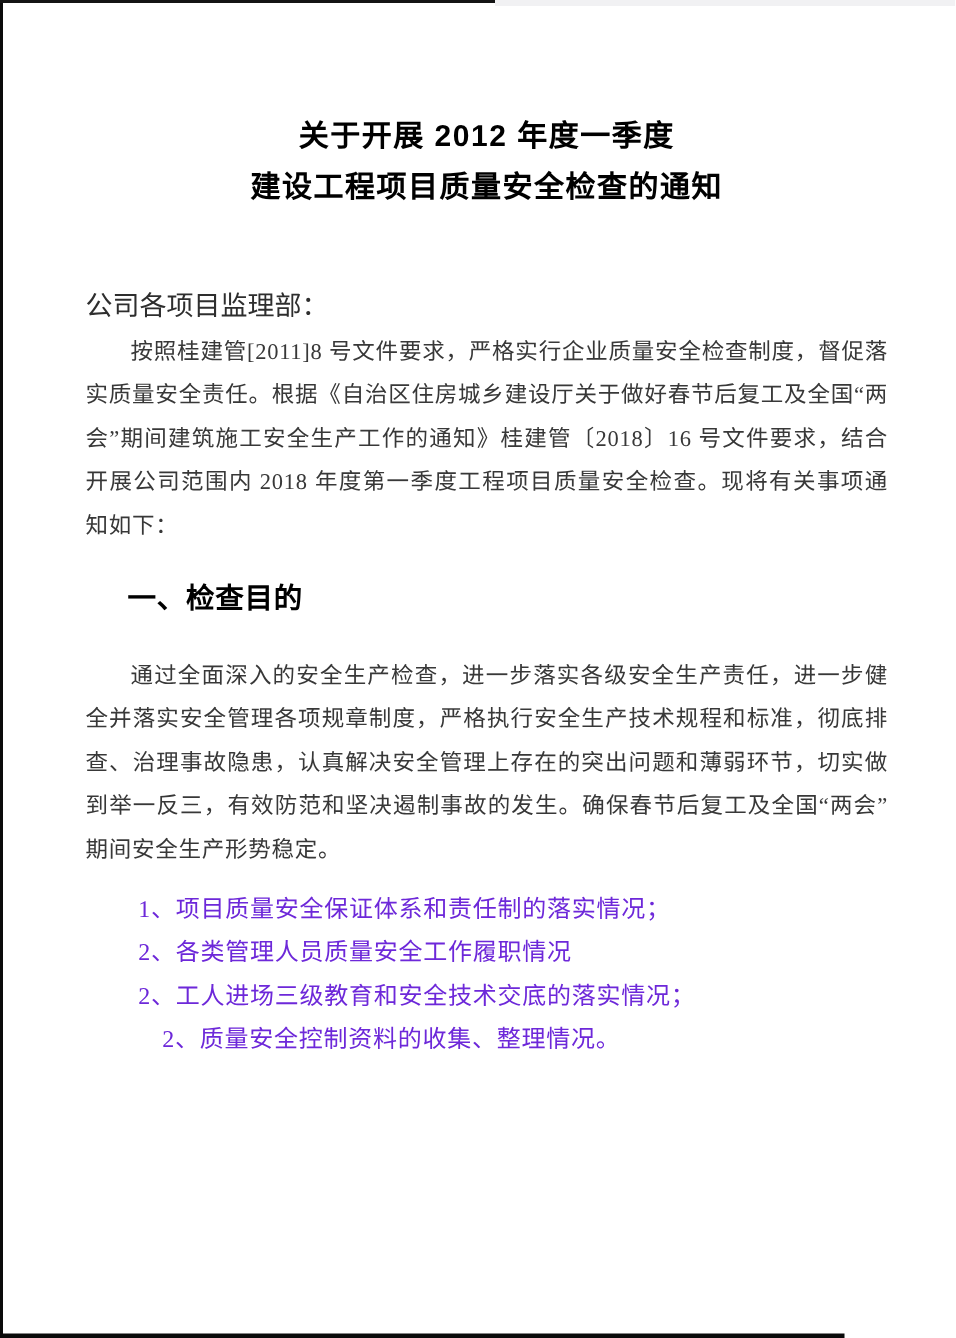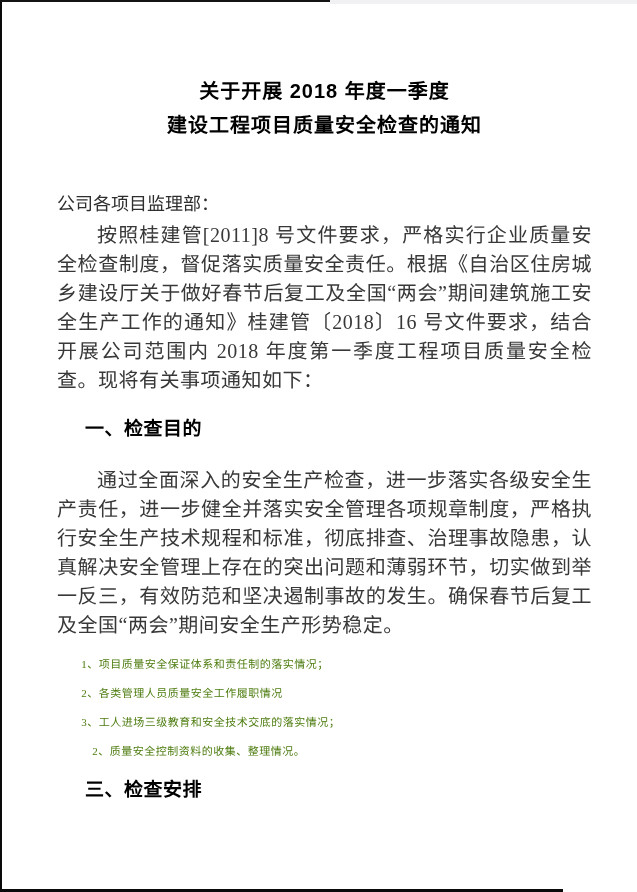--- a/index.html
+++ b/index.html
@@ -58,21 +58,21 @@
     color: #000000;
   }
   .salutation {
     margin: 50px 0 0 0;
     font-size: 18px;
     line-height: 24px;
     color: #2e2e2e;
   }
   .para {
     margin: 0;
-    font-size: 20px;
+    font-size: 15px;
     line-height: 29px;
     text-indent: 2em;
     text-align: justify;
     letter-spacing: 0.5px;
     color: #383838;
   }
   .intro { margin-top: 5px; }
   .heading {
     margin: 0;
     font-family: "Liberation Sans", "DejaVu Sans", sans-serif;
@@ -82,59 +82,58 @@
     padding-left: 28px;
     letter-spacing: 0.5px;
     color: #000000;
   }
   .heading-1 { margin-top: 22px; }
   .para-1   { margin-top: 25px; }
   .heading-2 { margin-top: 12px; }
   .items { margin-top: 10px; }
   .item {
     margin: 0;
-    font-size: 11px;
+    font-size: 16px;
     line-height: 29px;
     text-indent: 2.2em;
     text-align: justify;
     letter-spacing: 0.5px;
-    color: #4d7c0f;
+    color: #6d28d9;
   }
   .item-5 { text-indent: 3.2em; }
   .heading-3 { margin-top: 12px; }
 </style>
 </head>
 <body>
 
 <div class="page">
 
   <div class="edge-left"></div>
   <div class="edge-top-dark"></div>
   <div class="edge-top-light"></div>
   <div class="edge-bottom"></div>
 
   <div class="content">
 
     <div class="title-block">
-      <div>关于开展 2018 年度一季度</div>
+      <div>关于开展 2012 年度一季度</div>
       <div>建设工程项目质量安全检查的通知</div>
     </div>
 
     <p class="salutation">公司各项目监理部：</p>
 
     <p class="para intro">按照桂建管[2011]8 号文件要求，严格实行企业质量安全检查制度，督促落实质量安全责任。根据《自治区住房城乡建设厅关于做好春节后复工及全国“两会”期间建筑施工安全生产工作的通知》桂建管〔2018〕16 号文件要求，结合开展公司范围内 2018 年度第一季度工程项目质量安全检查。现将有关事项通知如下：</p>
 
     <p class="heading heading-1">一、检查目的</p>
 
     <p class="para para-1">通过全面深入的安全生产检查，进一步落实各级安全生产责任，进一步健全并落实安全管理各项规章制度，严格执行安全生产技术规程和标准，彻底排查、治理事故隐患，认真解决安全管理上存在的突出问题和薄弱环节，切实做到举一反三，有效防范和坚决遏制事故的发生。确保春节后复工及全国“两会”期间安全生产形势稳定。</p>
 
 
     <div class="items">
       <p class="item">1、项目质量安全保证体系和责任制的落实情况；</p>
       <p class="item">2、各类管理人员质量安全工作履职情况</p>
-      <p class="item">3、工人进场三级教育和安全技术交底的落实情况；</p>
+      <p class="item">2、工人进场三级教育和安全技术交底的落实情况；</p>
       <p class="item item-5">2、质量安全控制资料的收集、整理情况。</p>
     </div>
 
-    <p class="heading heading-3">三、检查安排</p>
 
   </div>
 </div>
 
 </body></html>

